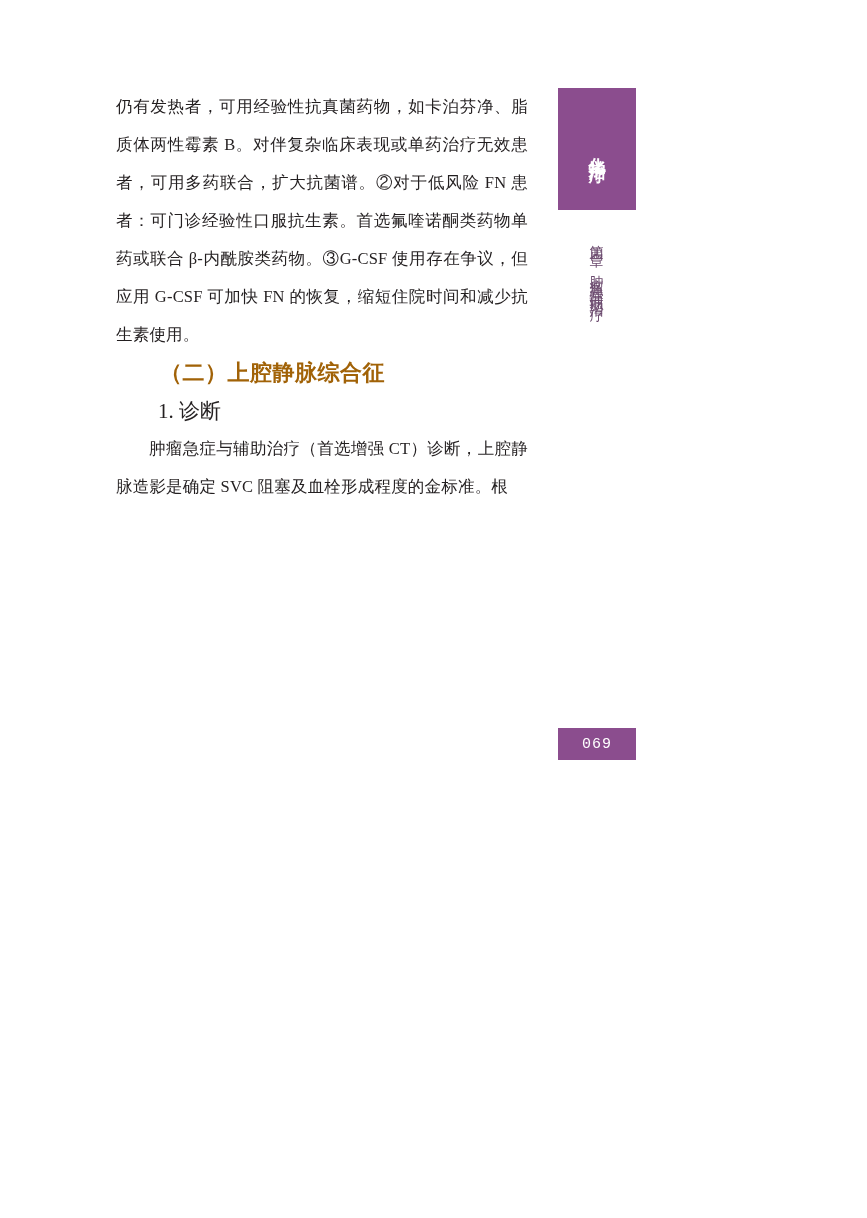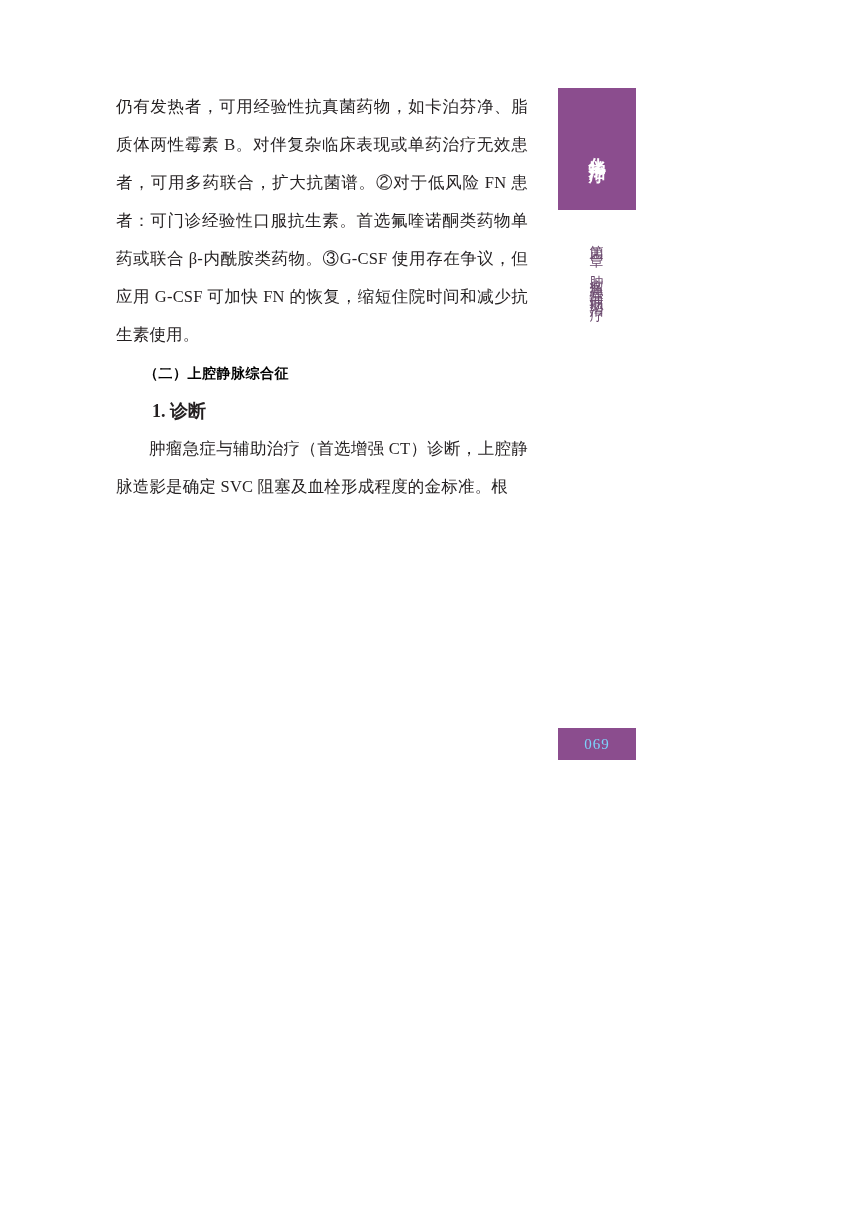--- a/index.html
+++ b/index.html
@@ -38,36 +38,35 @@
     text-align: justify;
     text-justify: inter-ideograph;
     margin: 0;
     letter-spacing: 0.2px;
   }
   .para.indent {
     text-indent: 2em;
   }
 
   .heading2 {
-    color: #000000;
-    font-size: 14px;
+    color: #a16207;
+    font-size: 22px;
     line-height: 38px;
     margin: 0;
     text-indent: 2em;
     font-family: "Liberation Sans", "DejaVu Sans", sans-serif;
     font-weight: bold;
     letter-spacing: 0.5px;
   }
 
   .heading3 {
-    font-size: 18px;
+    font-size: 21px;
     line-height: 38px;
     margin: 0;
     text-indent: 2em;
-    font-weight: bold;
   }
 
   
   .side-rail {
     position: absolute;
     left: 530px;
     top: 88px;
     width: 78px;
   }
 
@@ -106,25 +105,25 @@
   }
 
   
   .folio {
     position: absolute;
     left: 530px;
     top: 728px;
     width: 78px;
     height: 32px;
     background: #8b4d8e;
-    color: #7dd3fc;
+    color: #ffffff;
     display: flex;
     align-items: center;
     justify-content: center;
-    font-family: Liberation Serif, serif;
+    font-family: Liberation Mono, monospace;
     font-size: 15px;
     letter-spacing: 1px;
   }
 
   
   .rail-rule {
     position: absolute;
     left: 528px;
     top: 88px;
     width: 1px;

